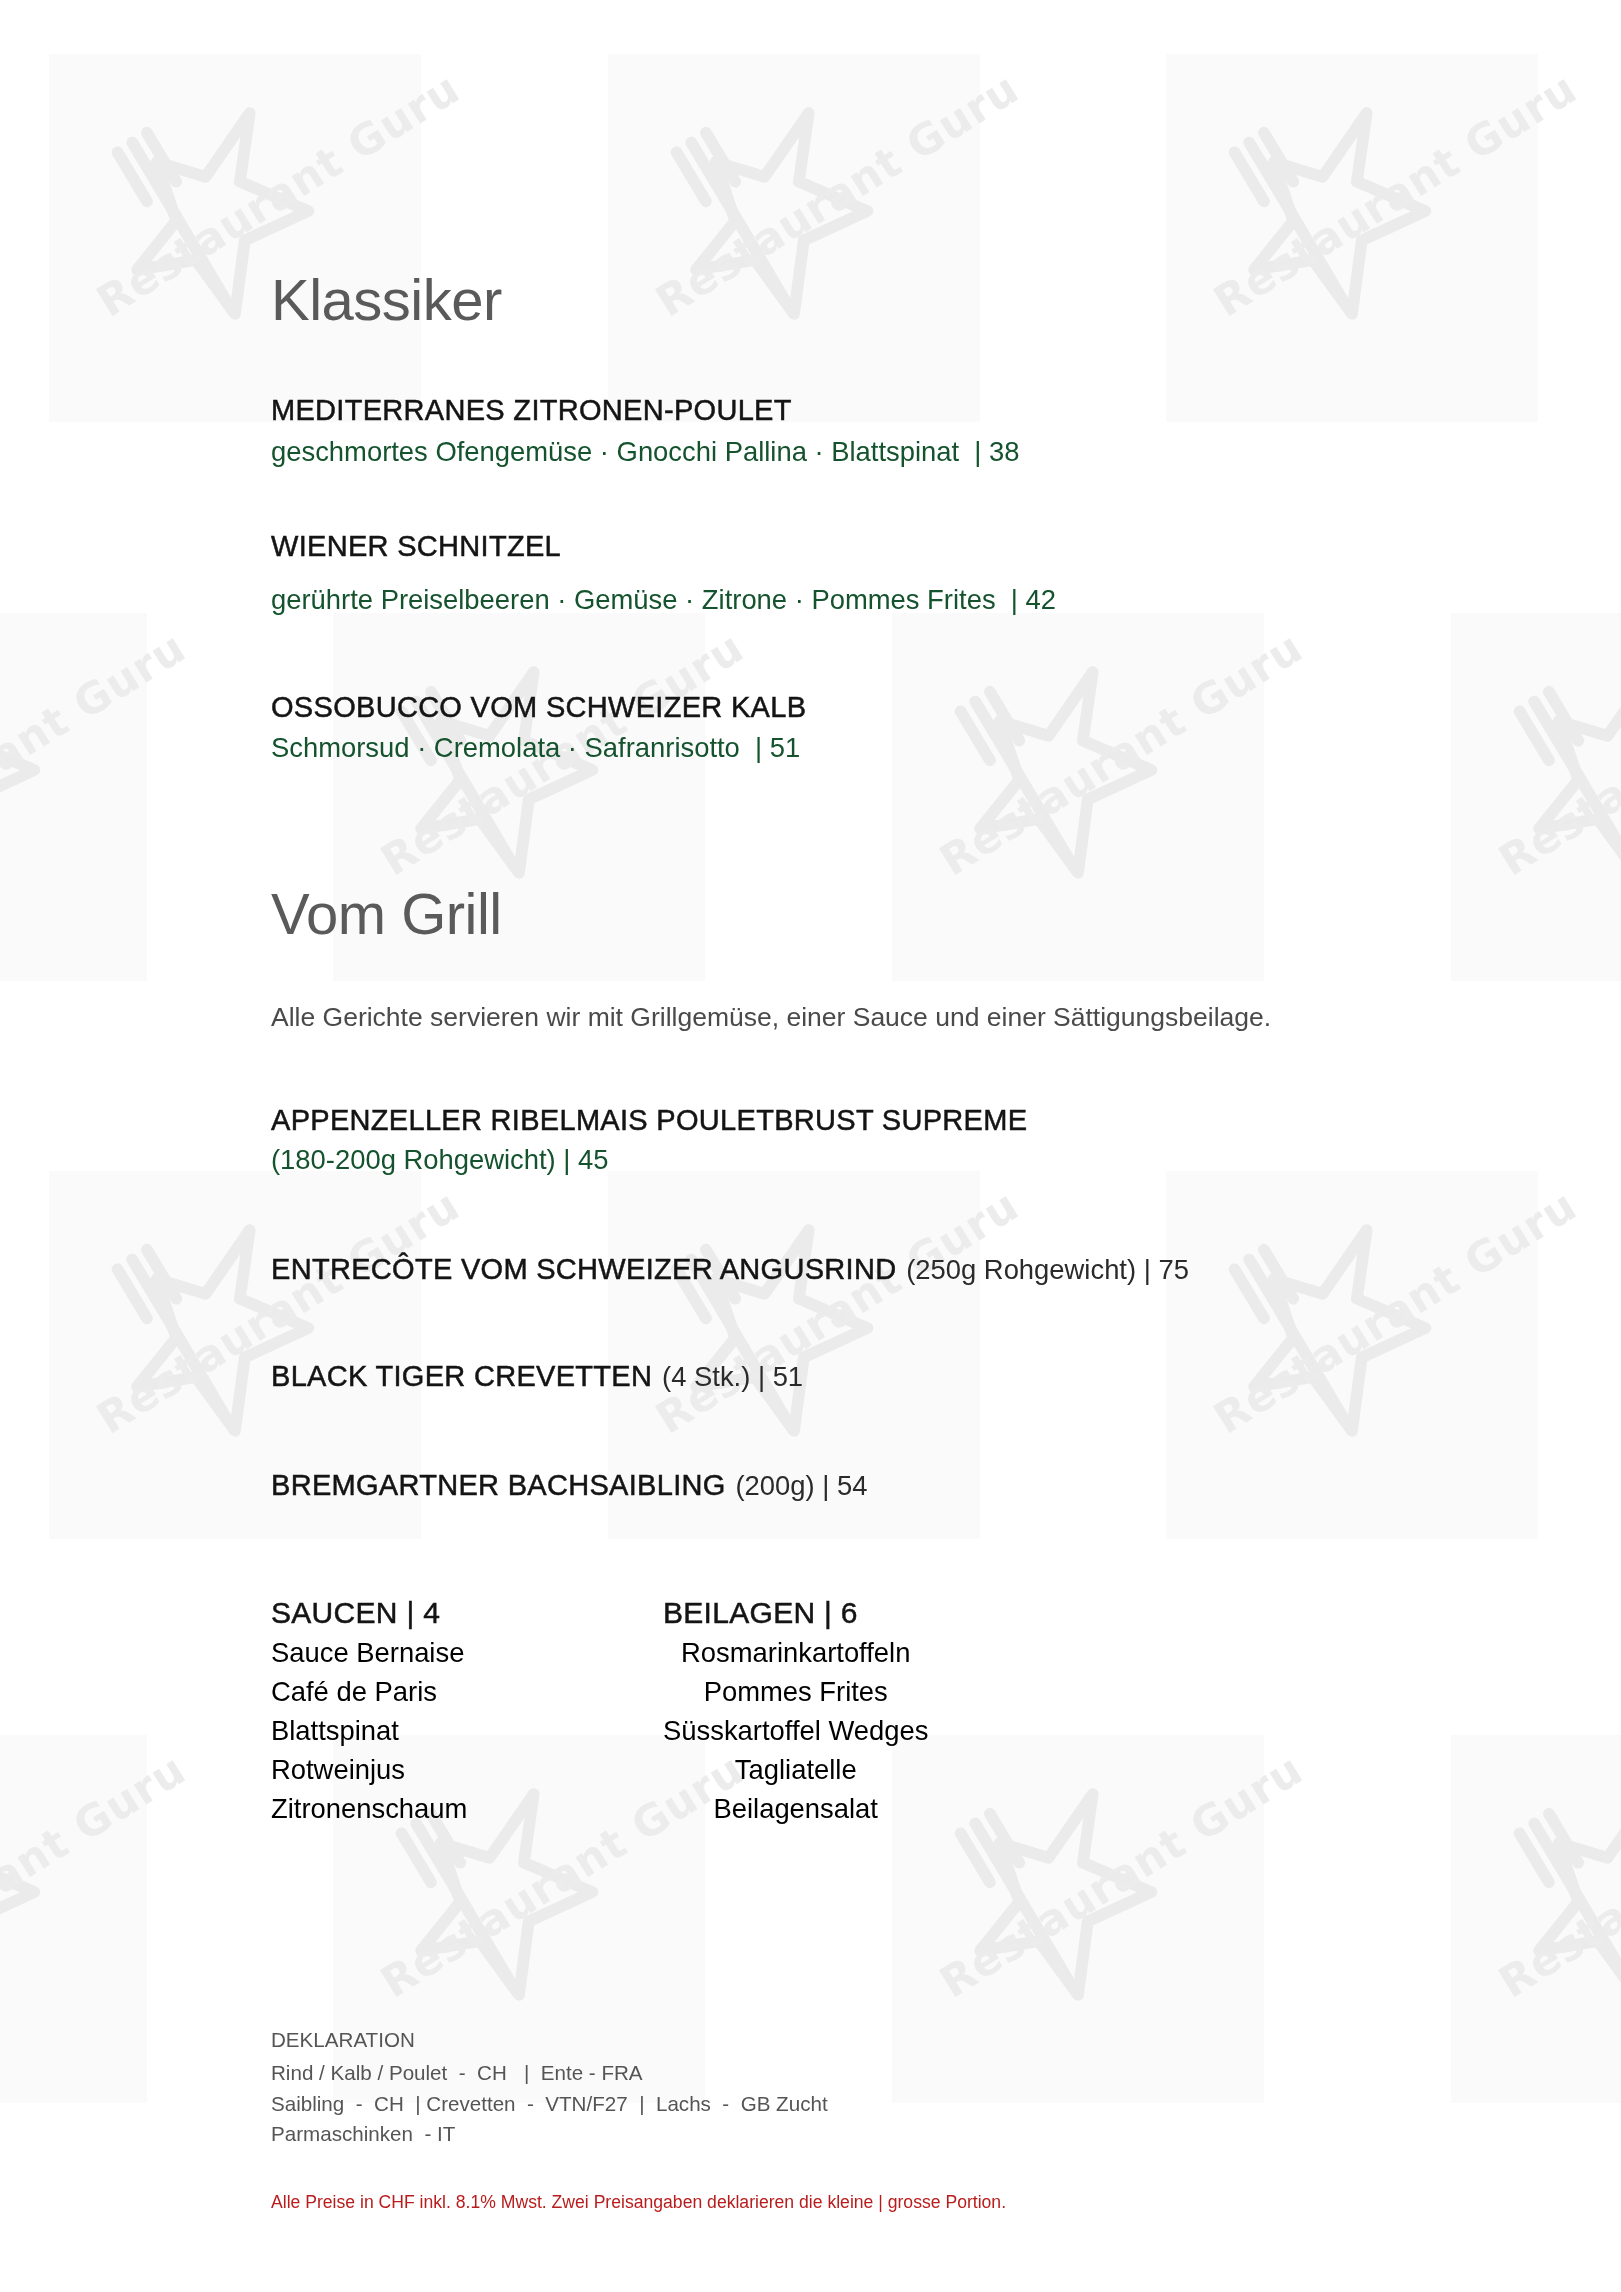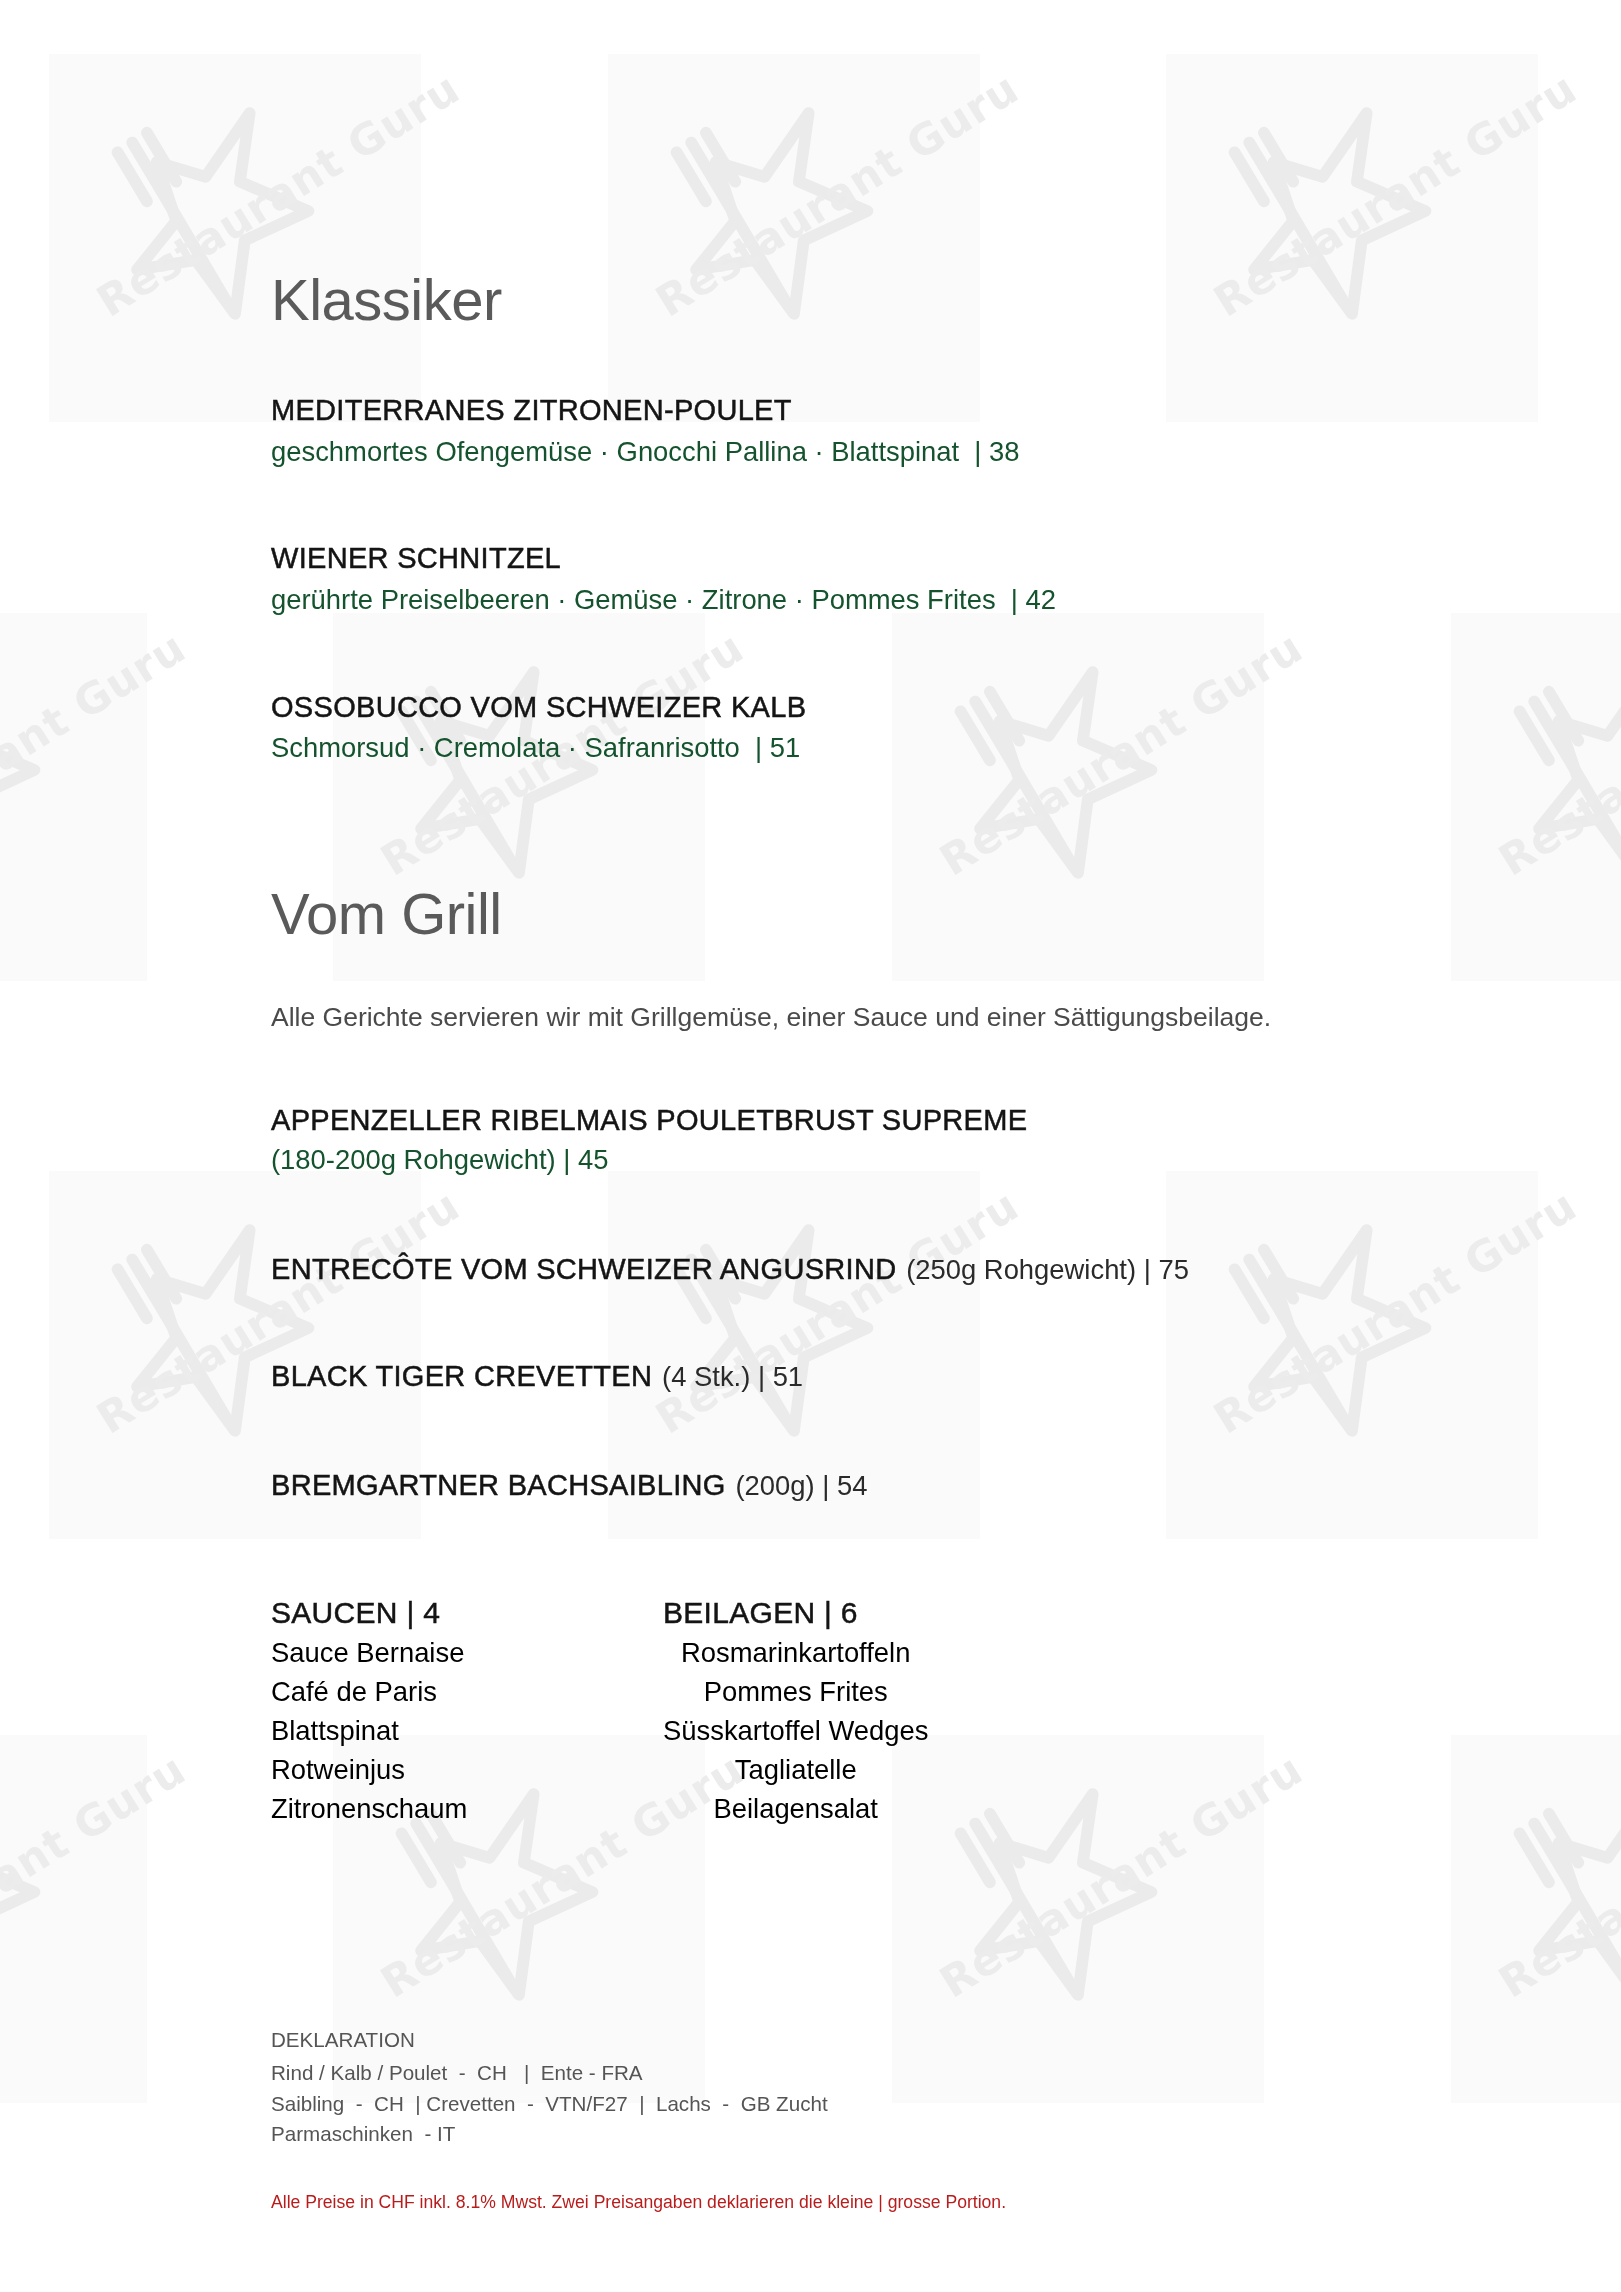--- a/index.html
+++ b/index.html
@@ -175,21 +175,21 @@
   </div>
 </div>
 
 <main>
 
   <h1 class="abs section-title" style="top:271px;">Klassiker</h1>
 
   <div class="abs item-title" style="top:396px;">MEDITERRANES ZITRONEN-POULET</div>
   <div class="abs item-desc" style="top:438px;">geschmortes Ofengemüse · Gnocchi Pallina · Blattspinat  | 38</div>
 
-  <div class="abs item-title" style="top:544px;">WIENER SCHNITZEL</div>
+  <div class="abs item-title" style="top:532px;">WIENER SCHNITZEL</div>
   <div class="abs item-desc" style="top:586px;">gerührte Preiselbeeren · Gemüse · Zitrone · Pommes Frites  | 42</div>
 
   <div class="abs item-title" style="top:693px;">OSSOBUCCO VOM SCHWEIZER KALB</div>
   <div class="abs item-desc" style="top:734px;">Schmorsud · Cremolata · Safranrisotto  | 51</div>
 
   <h1 class="abs section-title" style="top:885px;">Vom Grill</h1>
   <div class="abs intro" style="top:1004px;">Alle Gerichte servieren wir mit Grillgemüse, einer Sauce und einer Sättigungsbeilage.</div>
 
   <div class="abs item-title" style="top:1106px;">APPENZELLER RIBELMAIS POULETBRUST SUPREME</div>
   <div class="abs item-desc" style="top:1146px;">(180-200g Rohgewicht) | 45</div>

